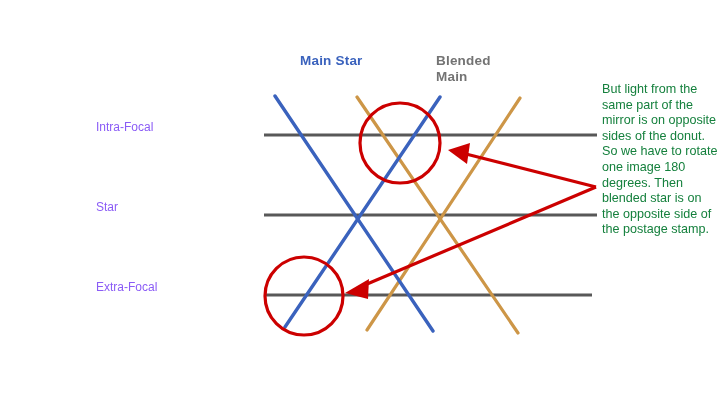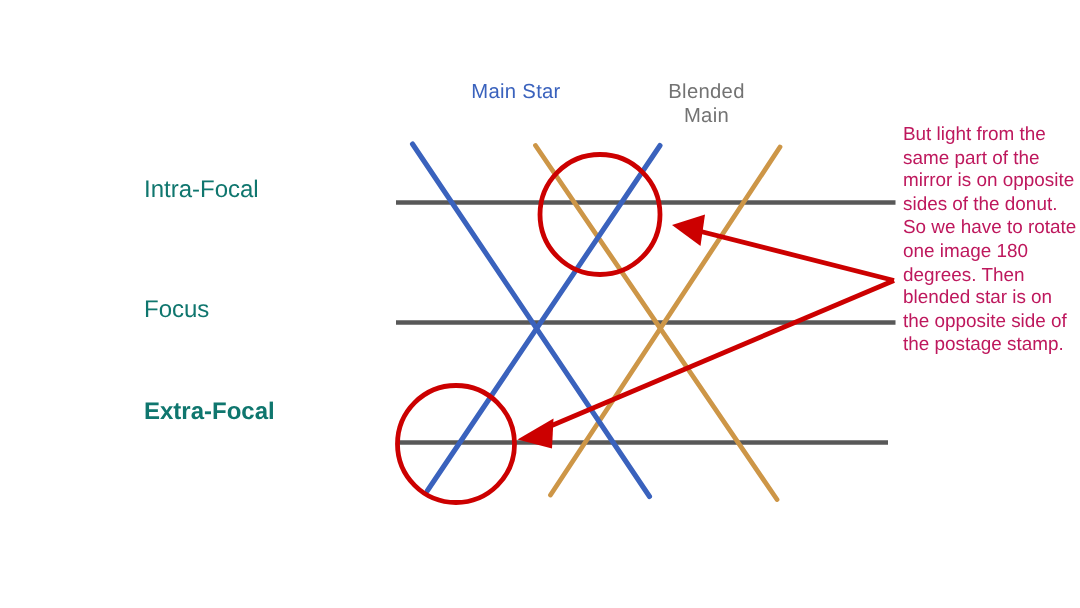--- a/index.html
+++ b/index.html
@@ -20,65 +20,64 @@
   #diagram-svg {
     position: absolute;
     left: 0;
     top: 0;
     width: 720px;
     height: 405px;
   }
   .series-label {
     position: absolute;
     font-size: 13.5px;
-    font-weight: normal;
-    text-align: center;
+    font-weight: bold;
+    text-align: left;
     line-height: 16px;
     letter-spacing: 0.2px;
   }
   #label-main-star {
     left: 300px;
     top: 53px;
     width: 88px;
     color: #3a62bd;
   }
   #label-blended-star {
     left: 436px;
     top: 53px;
     width: 70px;
     color: #737373;
   }
   .plane-label {
     position: absolute;
-    font-size: 16px;
-    color: #0f766e;
+    font-size: 12px;
+    color: #8b5cf6;
     white-space: nowrap;
     line-height: 14px;
   }
   #plane-label-intra {
     left: 96px;
     top: 120px;
   }
   #plane-label-focus {
     left: 96px;
     top: 200px;
   }
   #plane-label-extra {
     left: 96px;
-    top: 268px;
-    font-weight: bold;
+    top: 280px;
   }
   #annotation-text {
     position: absolute;
     left: 602px;
     top: 82px;
     width: 116px;
     font-size: 12.6px;
     line-height: 15.6px;
-    color: #be185d;
+    color: #15803d;
     text-align: left;
   }
 </style>
 </head>
 <body>
 
 <div id="canvas">
 
   <svg id="diagram-svg" viewBox="0 0 720 405" xmlns="http://www.w3.org/2000/svg">
 
@@ -112,18 +111,18 @@
   </svg>
 
   <div class="series-label" id="label-main-star">Main Star</div>
 
   <div class="series-label" id="label-blended-star">
     <span>Blended</span><br>
     <span>Main</span>
   </div>
 
   <div class="plane-label" id="plane-label-intra">Intra-Focal</div>
-  <div class="plane-label" id="plane-label-focus">Focus</div>
+  <div class="plane-label" id="plane-label-focus">Star</div>
   <div class="plane-label" id="plane-label-extra">Extra-Focal</div>
 
   <div id="annotation-text">But light from the same part of the mirror is on opposite sides of the donut. So we have to rotate one image 180 degrees. Then blended star is on the opposite side of the postage stamp.</div>
 
 </div>
 
 </body></html>

